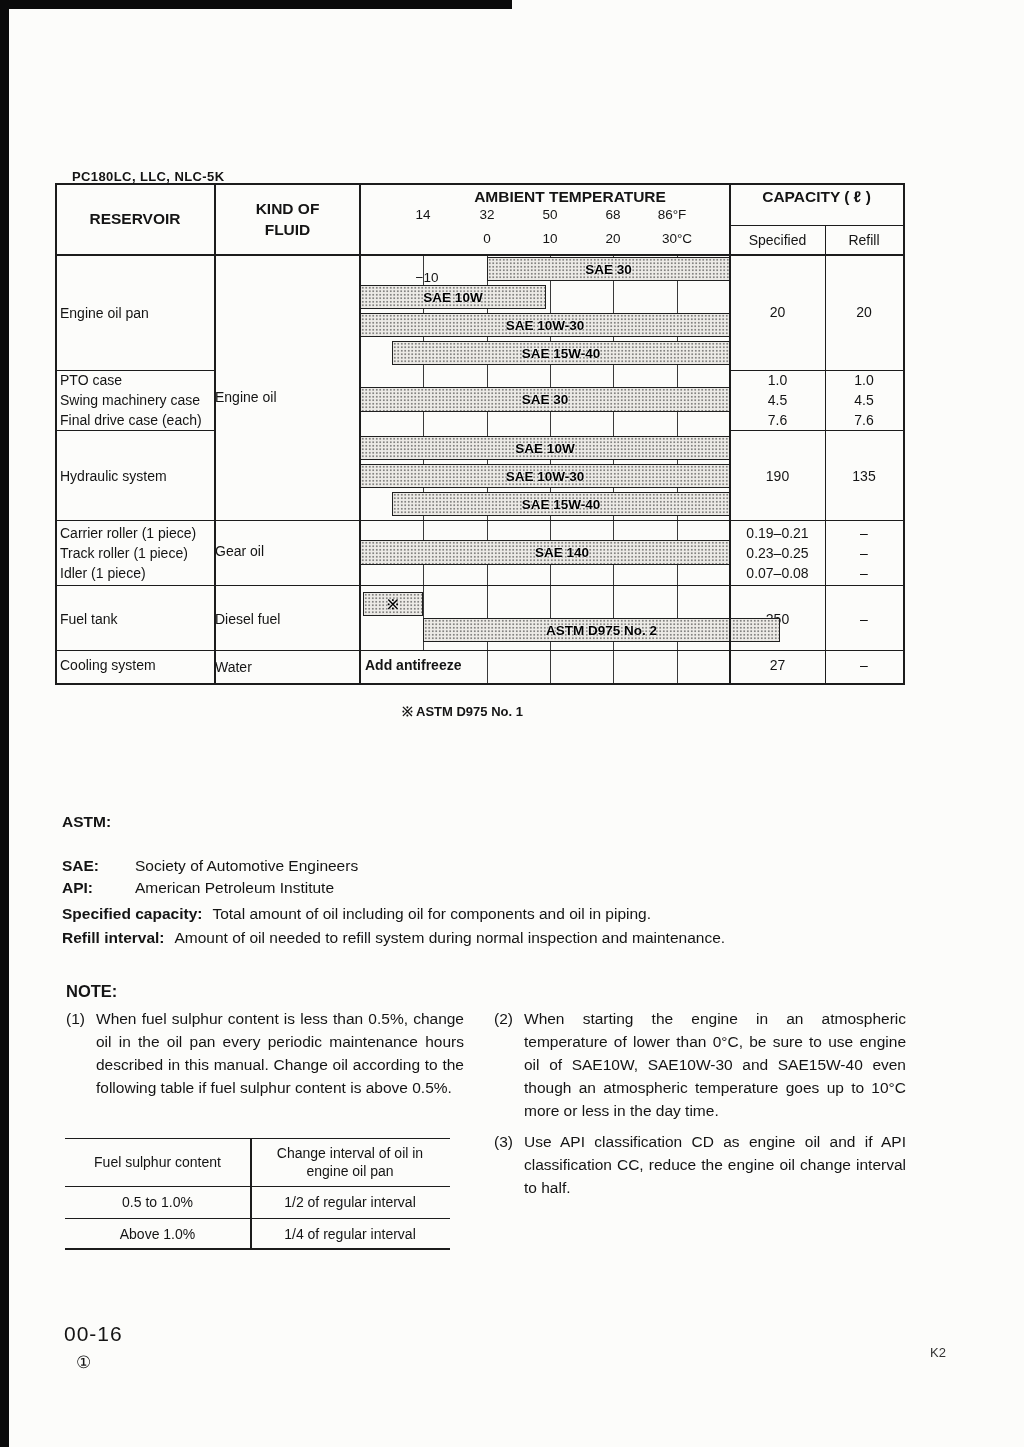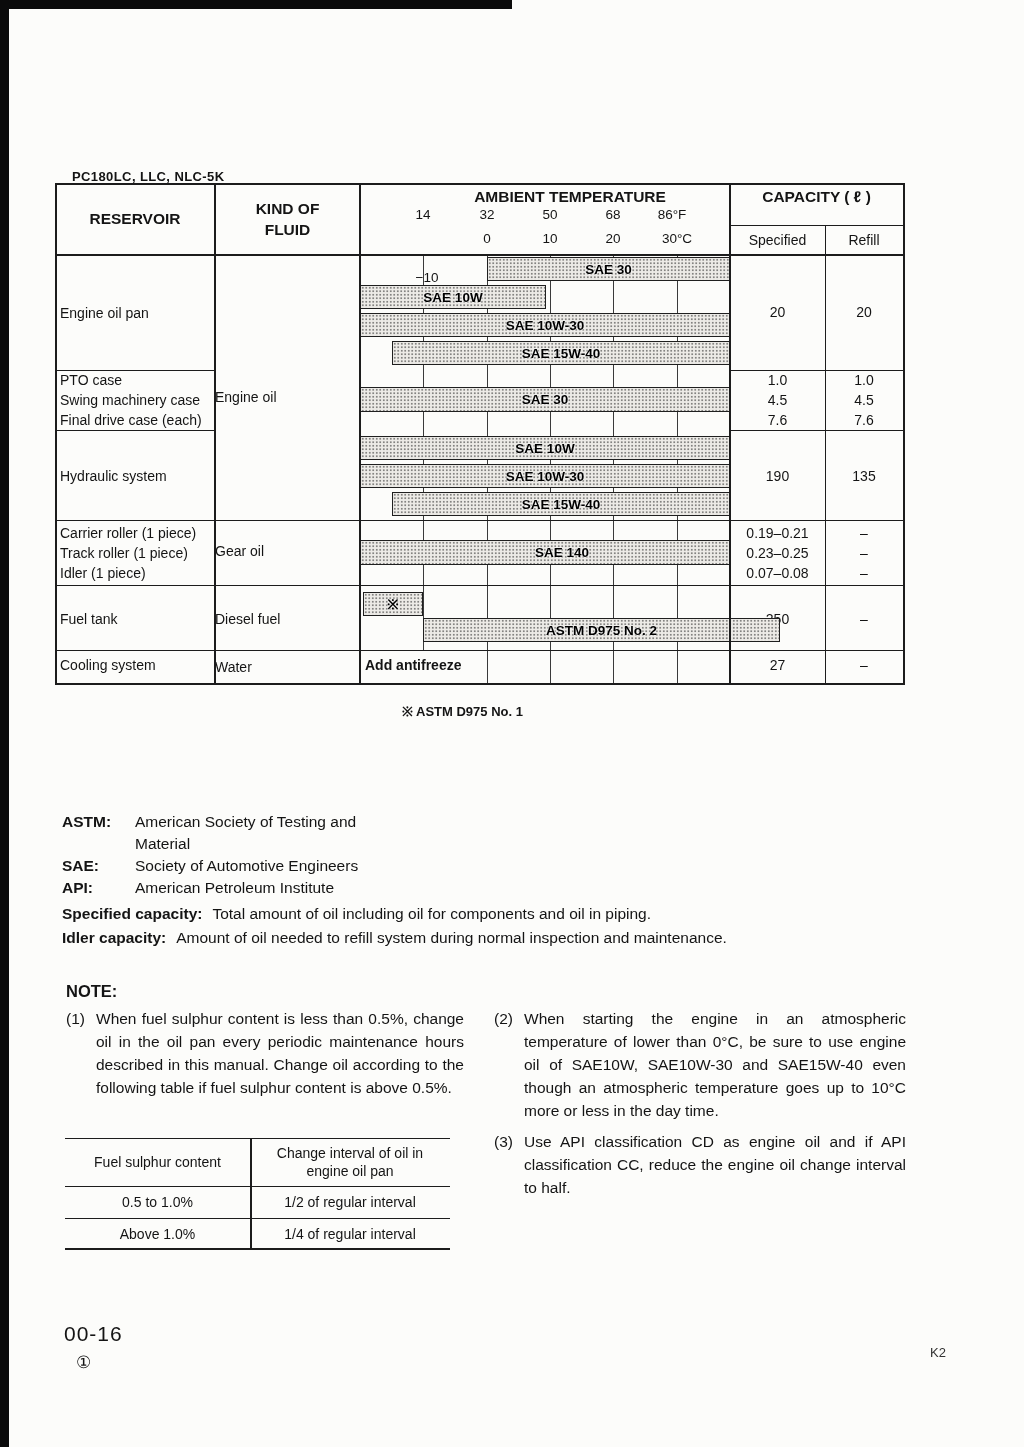--- a/index.html
+++ b/index.html
@@ -190,36 +190,35 @@
     <div class="capv refl" style="top:362px;">–</div>
     <div class="capv refl" style="top:382px;">–</div>
     <div class="capv refl" style="top:428px;">–</div>
     <div class="capv refl" style="top:474px;">–</div>
   </div>
 
   <div class="abs footnote" style="left:402px; top:702px;">※ ASTM D975 No. 1</div>
 
   <div class="abbr-row" style="left:62px; top:811px;">
     <span class="abbr-term">ASTM:</span>
-    <span class="abbr-def">American Society of Testing and Material</span>
   </div>
   <div class="abbr-row" style="left:62px; top:855px;">
     <span class="abbr-term">SAE:</span>
     <span class="abbr-def">Society of Automotive Engineers</span>
   </div>
   <div class="abbr-row" style="left:62px; top:877px;">
     <span class="abbr-term">API:</span>
     <span class="abbr-def">American Petroleum Institute</span>
   </div>
 
   <div class="capnote" style="left:62px; top:905px;">
     <span class="term">Specified capacity:</span><span>Total amount of oil including oil for components and oil in piping.</span>
   </div>
   <div class="capnote" style="left:62px; top:929px;">
-    <span class="term">Idler capacity:</span><span>Amount of oil needed to refill system during normal inspection and maintenance.</span>
+    <span class="term">Refill interval:</span><span>Amount of oil needed to refill system during normal inspection and maintenance.</span>
   </div>
 
   <div class="abs note-head" style="left:66px; top:982px;">NOTE:</div>
 
   <div class="abs note-item" style="left:66px; top:1007px; width:398px;">
     <span class="note-num">(1)</span>
     <p class="note-text">When fuel sulphur content is less than 0.5%, change oil in the oil pan every periodic maintenance hours described in this manual. Change oil according to the following table if fuel sulphur content is above 0.5%.</p>
   </div>
 
   <div class="note-col" style="left:494px; top:1007px; width:412px;">

